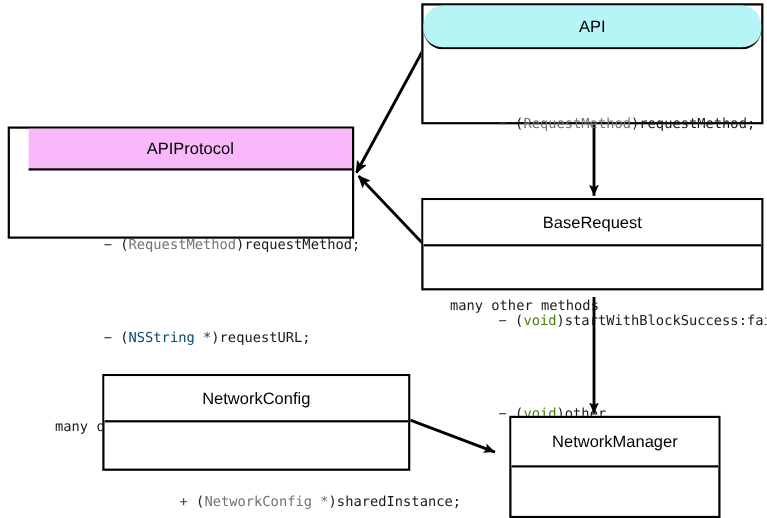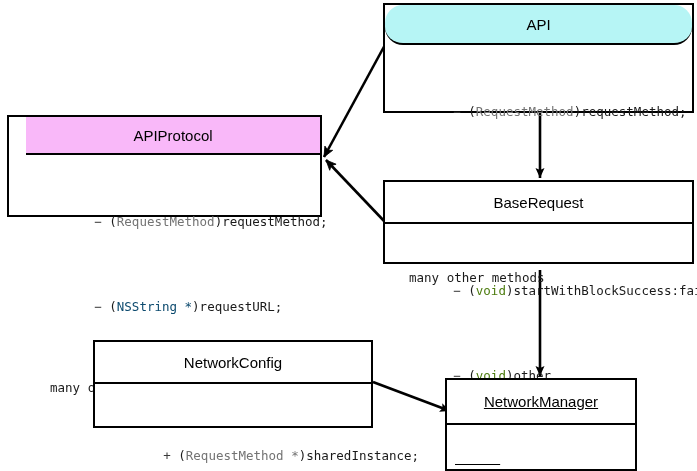--- a/index.html
+++ b/index.html
@@ -131,26 +131,26 @@
       <span class="sig">
         <span class="sigil">−</span><span> (</span><span class="type-magenta">void</span><span>)</span><span>other</span>
       </span>
     </div>
   </div>
 
   <div class="uml-box" style="left:93px; top:340px; width:280px; height:88px;">
     <div class="uml-header" style="height:42px; background:#ffffff;">NetworkConfig</div>
     <div class="uml-body" style="padding-top:12px;">
       <span class="sig">
-        <span class="sigil">+</span><span> (</span><span class="type-teal">RequestMethod *</span><span>)</span><span>sharedInstance;</span>
+        <span class="sigil">+</span><span> (</span><span class="type-teal">NetworkConfig *</span><span>)</span><span>sharedInstance;</span>
       </span>
     </div>
   </div>
 
-  <div class="uml-box" style="left:445px; top:378px; width:192px; height:93px;text-decoration:underline;">
+  <div class="uml-box" style="left:463px; top:378px; width:192px; height:93px;">
     <div class="uml-header" style="height:45px; background:#ffffff;">NetworkManager</div>
     <div class="uml-body" style="padding-top:8px;">
       <span class="sig">
         
       </span>
       
     </div>
   </div>
 
 </div>

